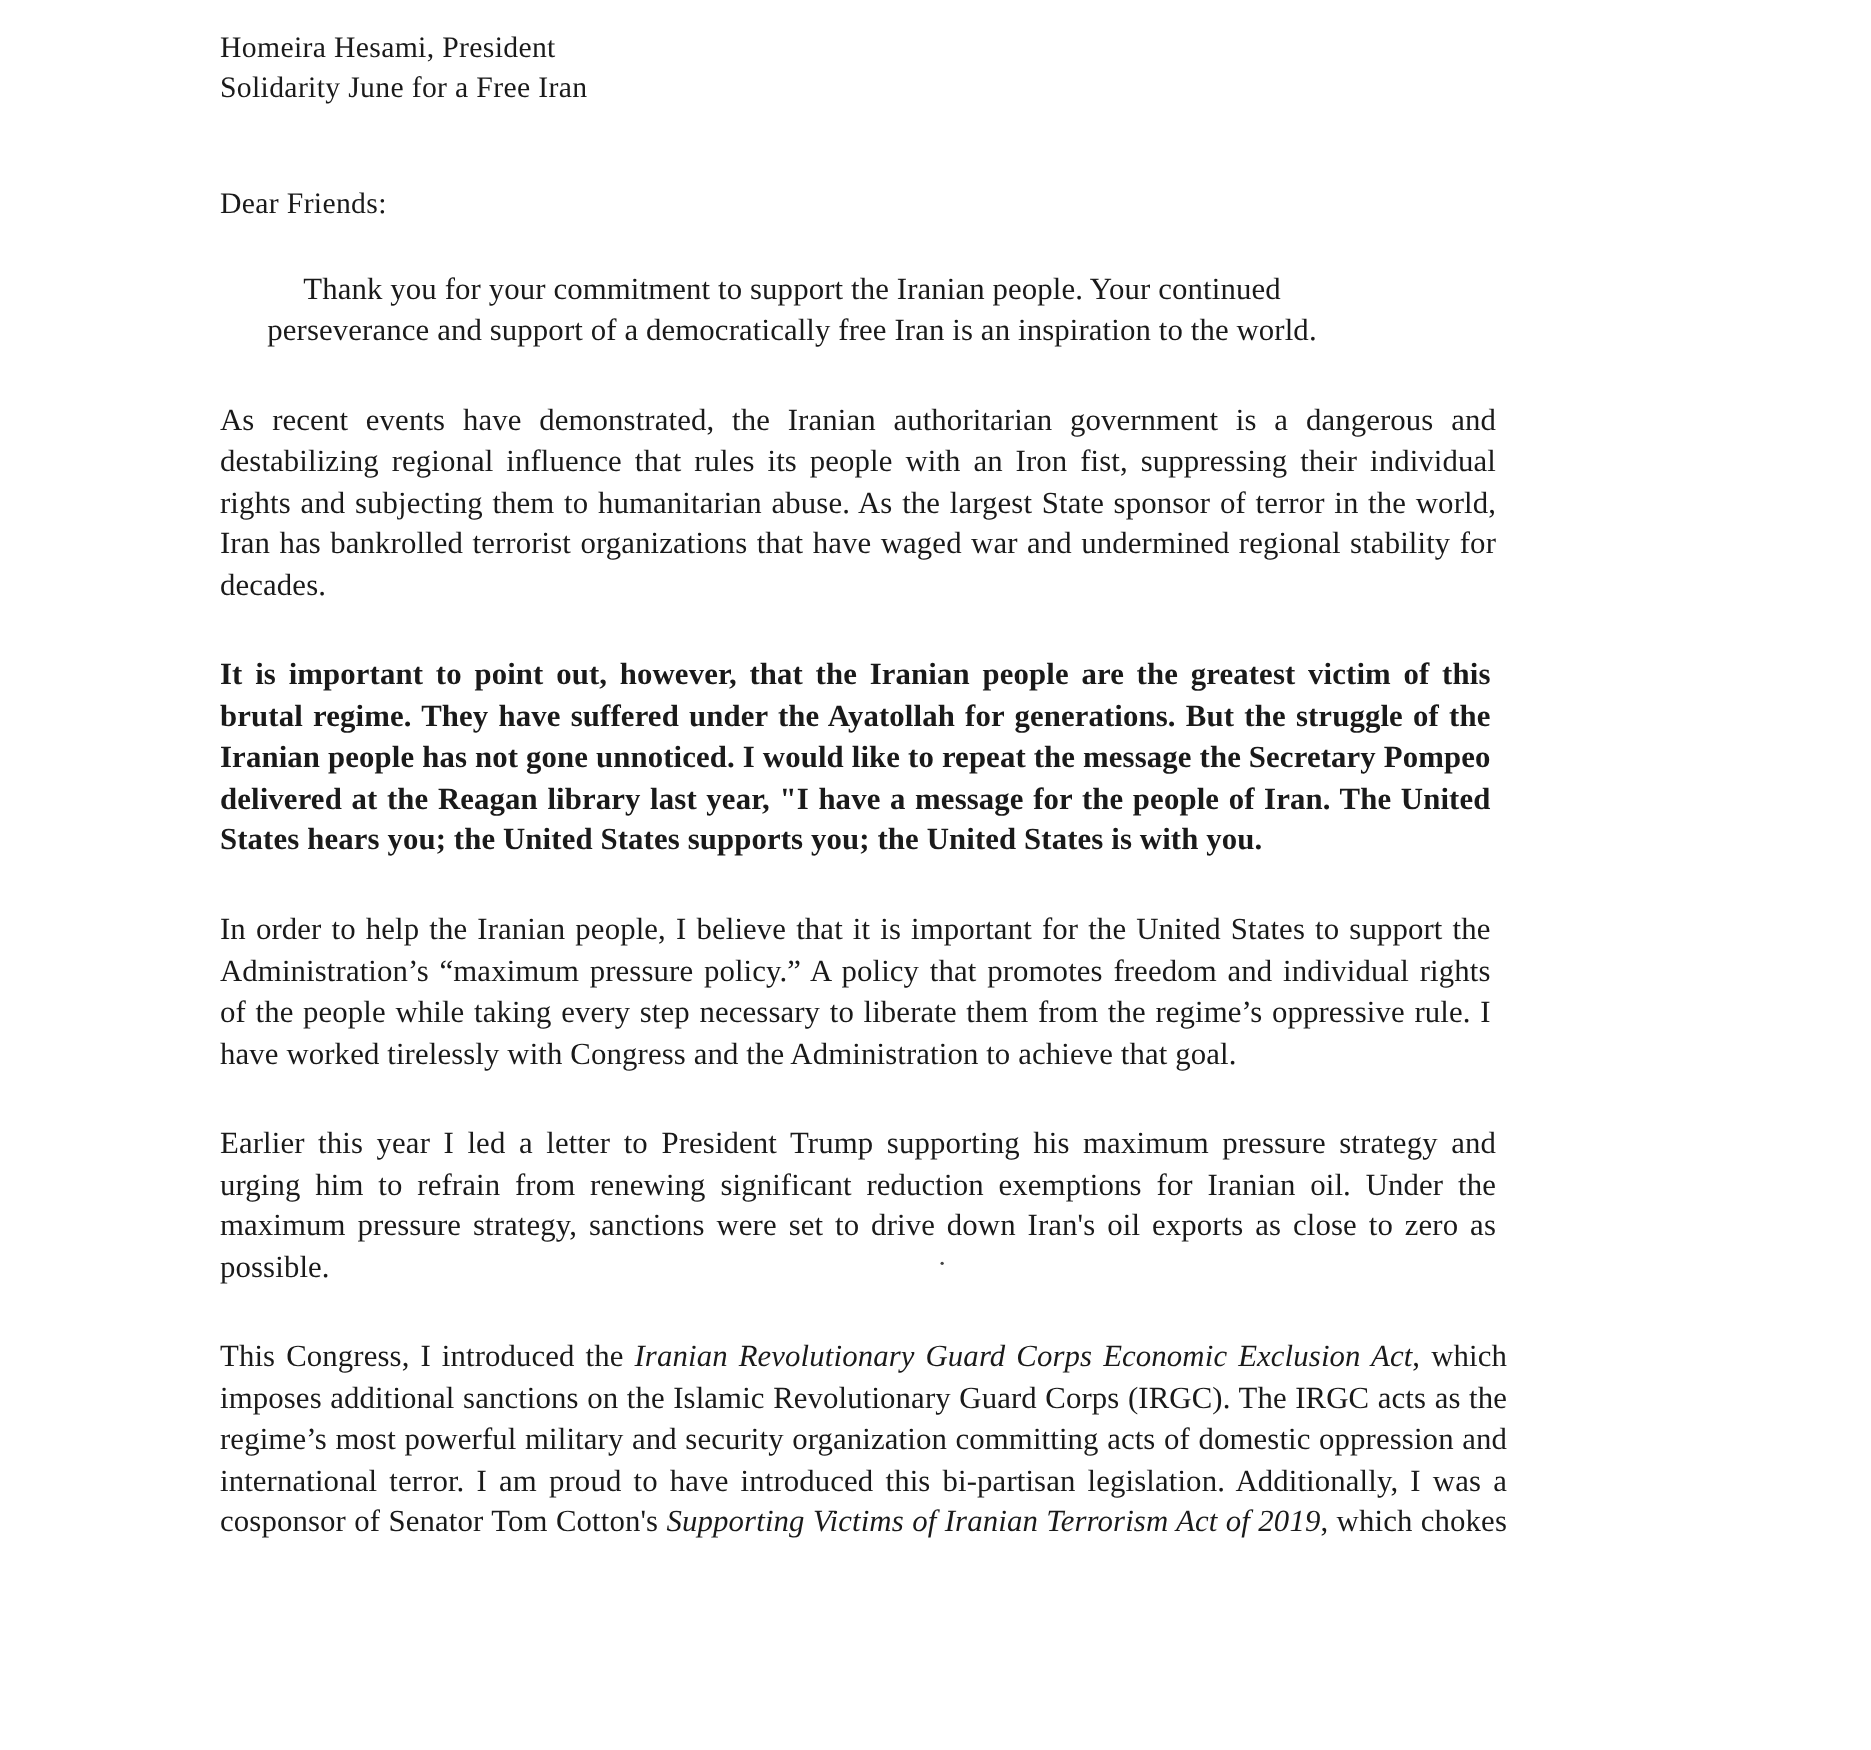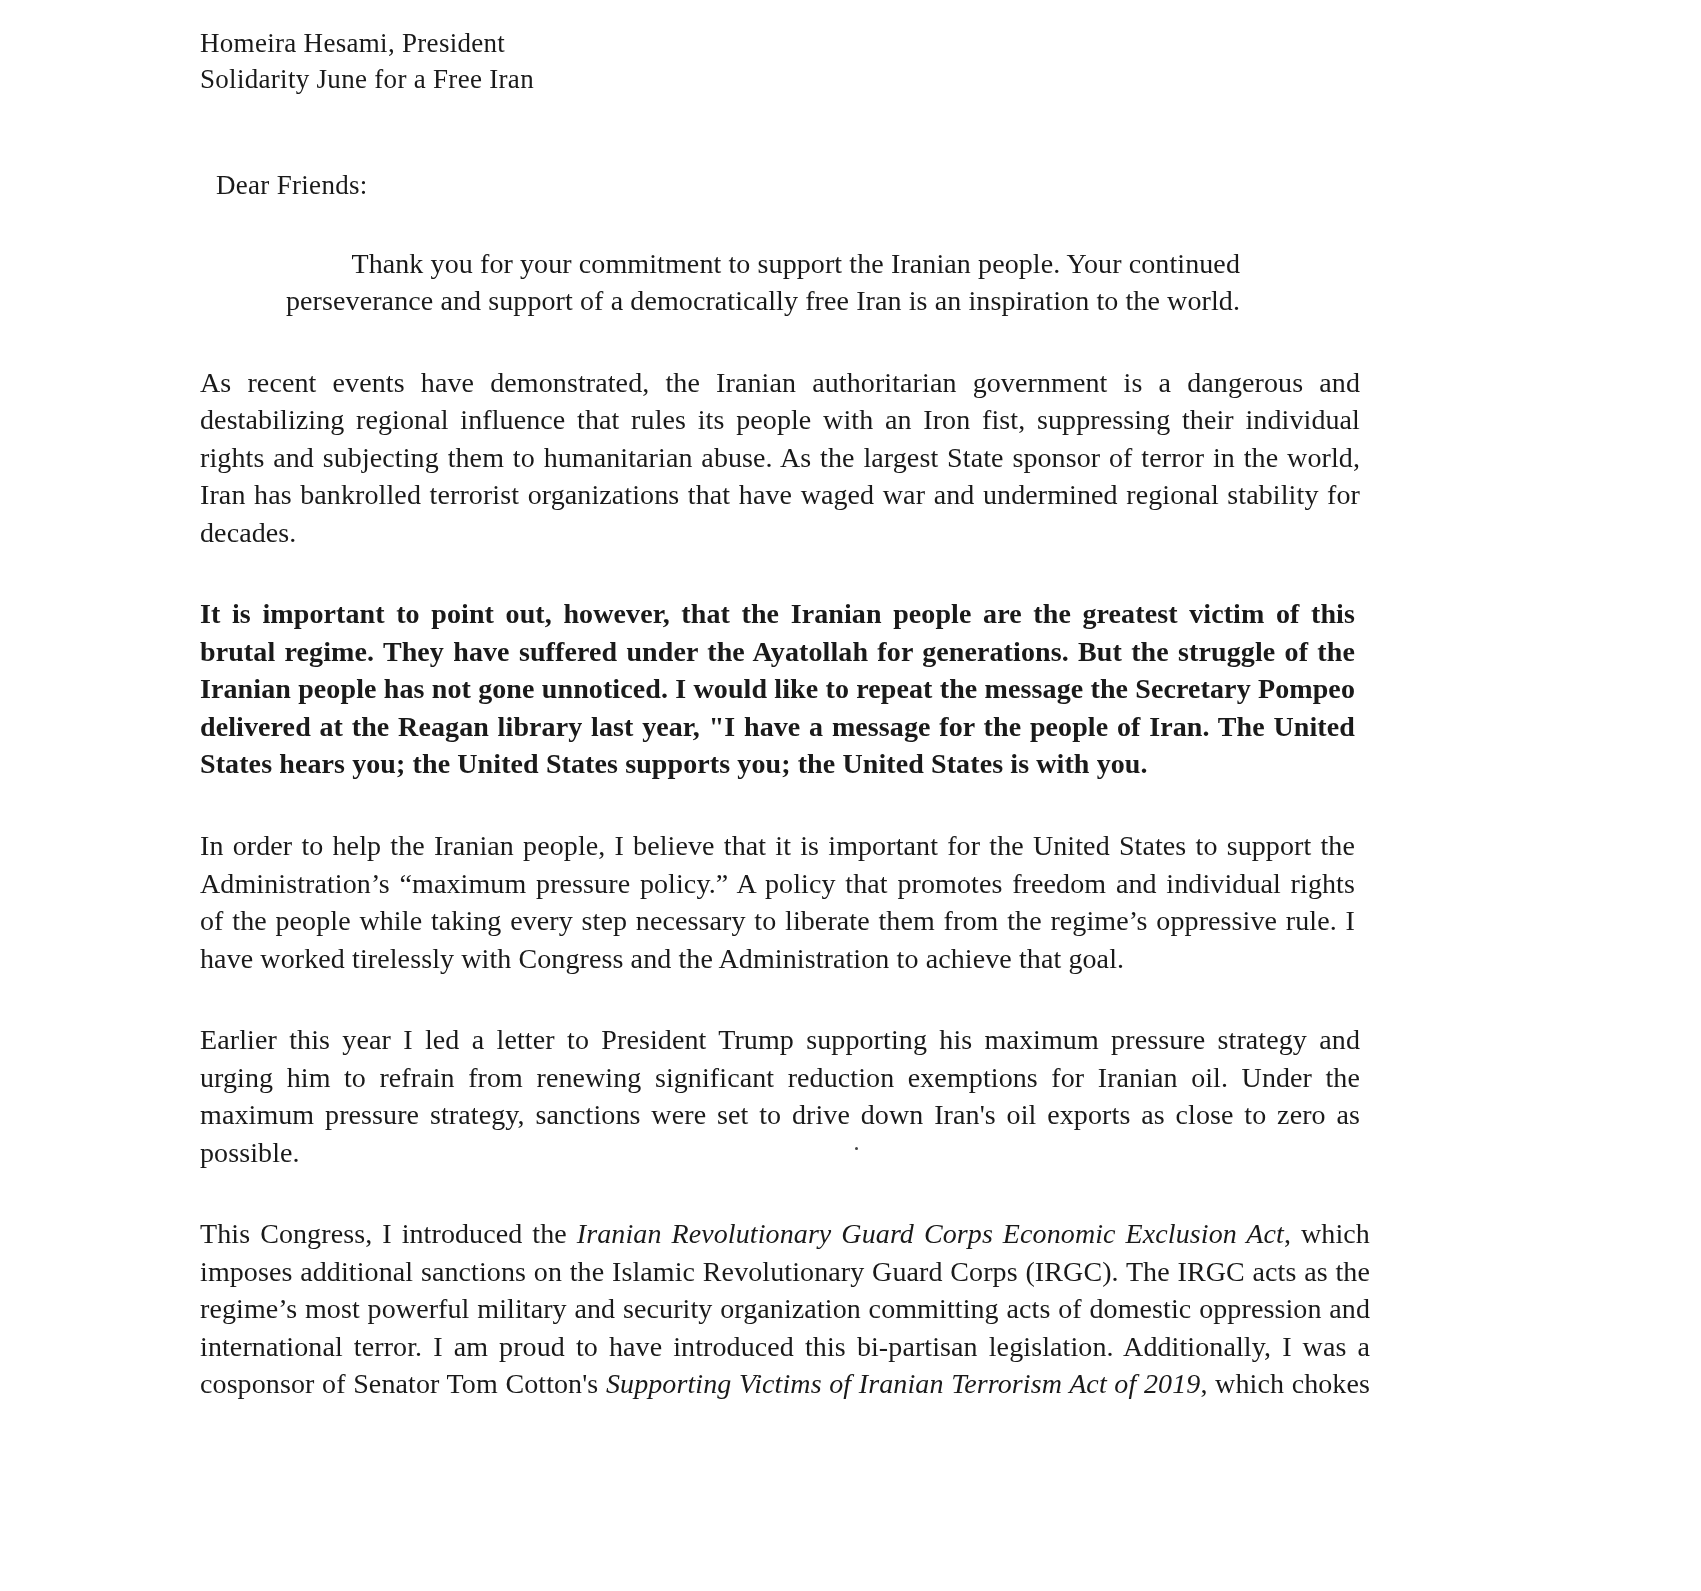--- a/index.html
+++ b/index.html
@@ -27,32 +27,31 @@
     line-height: 1.33;
     letter-spacing: 0.3px;
   }
   .addr-line {
     white-space: nowrap;
   }
   .salutation {
     font-size: 27px;
     margin-top: 72px;
     letter-spacing: 0.3px;
-    margin-left: 16px;
   }
   p.body-par {
     font-size: 28px;
     line-height: 1.34;
     margin: 0;
     margin-top: 44px;
     text-align: justify;
     text-justify: inter-word;
     letter-spacing: 0.1px;
   }
-  p.body-par.p1 { width: 1040px; text-align: right; }
+  p.body-par.p1 { width: 1040px; text-align: center; }
   p.body-par.p2 { width: 1160px; }
   p.body-par.p3 { width: 1155px; font-weight: bold; }
   p.body-par.p4 { width: 1155px; }
   p.body-par.p5 { width: 1160px; }
   p.body-par.p6 { width: 1170px; }
   .ital {
     font-style: italic;
     font-family: Liberation Serif, serif;
   }
   .stray-dot {

